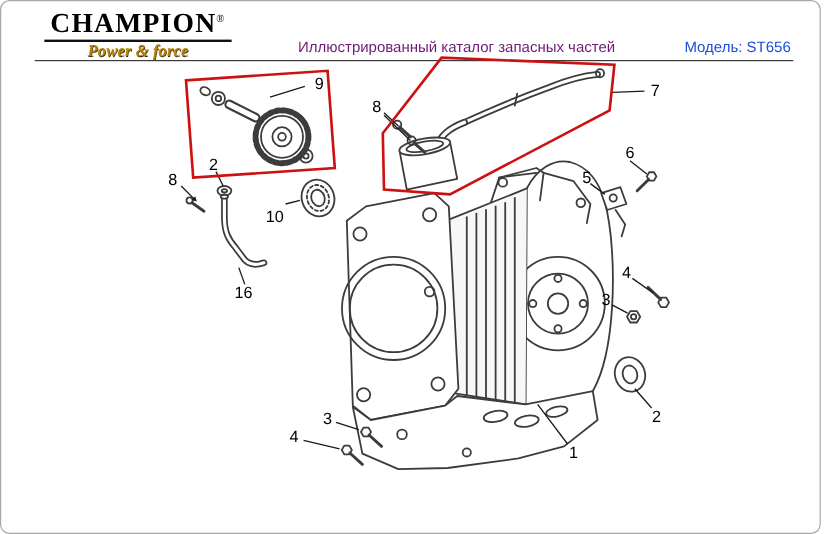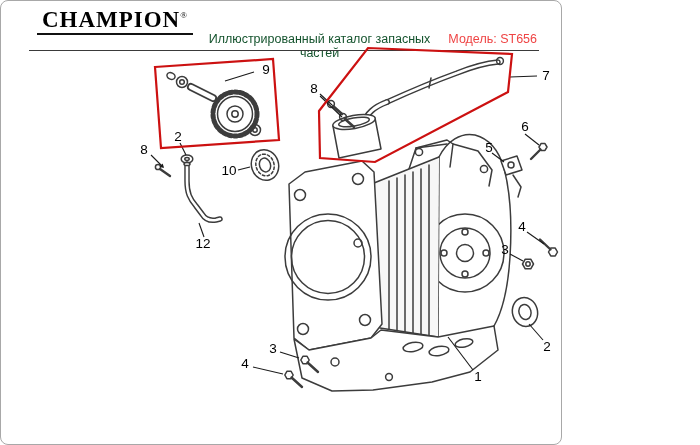--- a/index.html
+++ b/index.html
@@ -1,43 +1,44 @@
 <!DOCTYPE html>
 <html><head>
 <meta charset="utf-8">
 <style>
   html,body{margin:0;padding:0;background:#fff;}
   body{width:700px;height:445px;font-family:"Liberation Sans",sans-serif;}
-  .page{position:relative;width:562px;height:445px;box-sizing:border-box;
+  .page{position:relative;width:684px;height:445px;box-sizing:border-box;
         border:1px solid #a8a8a8;border-radius:8px;background:#fff;overflow:hidden;}
   
   .logo{position:absolute;left:30px;top:7px;width:168px;text-align:center;}
   .brand{font-family:"Liberation Serif",serif;font-weight:700;font-size:23px;
          letter-spacing:1px;color:#000;line-height:1;white-space:nowrap;}
   .brand sup{font-size:9px;font-weight:400;}
   .brand-underline{border-top:2.5px solid #111;margin:2px 6px 1px 6px;}
   .tagline{font-family:"Liberation Serif",serif;font-style:italic;font-weight:700;
            font-size:14px;color:#b8860b;text-shadow:0.4px 0.4px 0 #3a2c00;}
   .title{position:absolute;top:31px;left:205px;right:128px;text-align:center;
-         font-size:12.5px;color:#14532d;}
-  .model{position:absolute;top:31px;right:24px;font-size:12.5px;color:#ef4444;}
+         font-size:12.5px;color:#701a75;}
+  .model{position:absolute;top:31px;right:24px;font-size:12.5px;color:#1d4ed8;}
   .rule{position:absolute;top:49px;left:28px;right:22px;border-top:1.5px solid #3a3a3a;}
   
   .diagram-svg{position:absolute;left:0;top:0;width:700px;height:445px;}
   .callout{position:absolute;transform:translate(-50%,-50%);
            font-size:13.5px;color:#000;line-height:1;}
 </style>
 </head>
 <body>
 
 <div class="page">
 
   <div class="logo">
     <div class="brand"><span>CHAMPION</span><sup>®</sup></div>
     <div class="brand-underline"></div>
+    <div class="tagline">Power &amp; force</div>
   </div>
   <div class="title">Иллюстрированный каталог запасных частей</div>
   <div class="model">Модель: ST656</div>
   <div class="rule"></div>
 
   <svg class="diagram-svg" viewBox="0 0 700 445">
 
     <g stroke="#3c3c3c" stroke-width="1.5" fill="none" stroke-linejoin="round" stroke-linecap="round">
 
       <g>
@@ -211,21 +212,21 @@
   <div>
     <div class="callout" style="left:477px;top:376px">1</div>
     <div class="callout" style="left:546px;top:346px">2</div>
     <div class="callout" style="left:504px;top:249px">3</div>
     <div class="callout" style="left:521px;top:226px">4</div>
     <div class="callout" style="left:488px;top:147px">5</div>
     <div class="callout" style="left:524px;top:126px">6</div>
     <div class="callout" style="left:545px;top:75px">7</div>
     <div class="callout" style="left:313px;top:88px">8</div>
     <div class="callout" style="left:265px;top:69px">9</div>
-    <div class="callout" style="left:228px;top:170px">10</div>
+    <div class="callout" style="left:228px;top:180px">10</div>
     <div class="callout" style="left:177px;top:136px">2</div>
     <div class="callout" style="left:143px;top:149px">8</div>
-    <div class="callout" style="left:202px;top:243px">12</div>
+    <div class="callout" style="left:202px;top:243px">16</div>
     <div class="callout" style="left:272px;top:348px">3</div>
     <div class="callout" style="left:244px;top:363px">4</div>
   </div>
 
 </div>
 
 </body></html>

